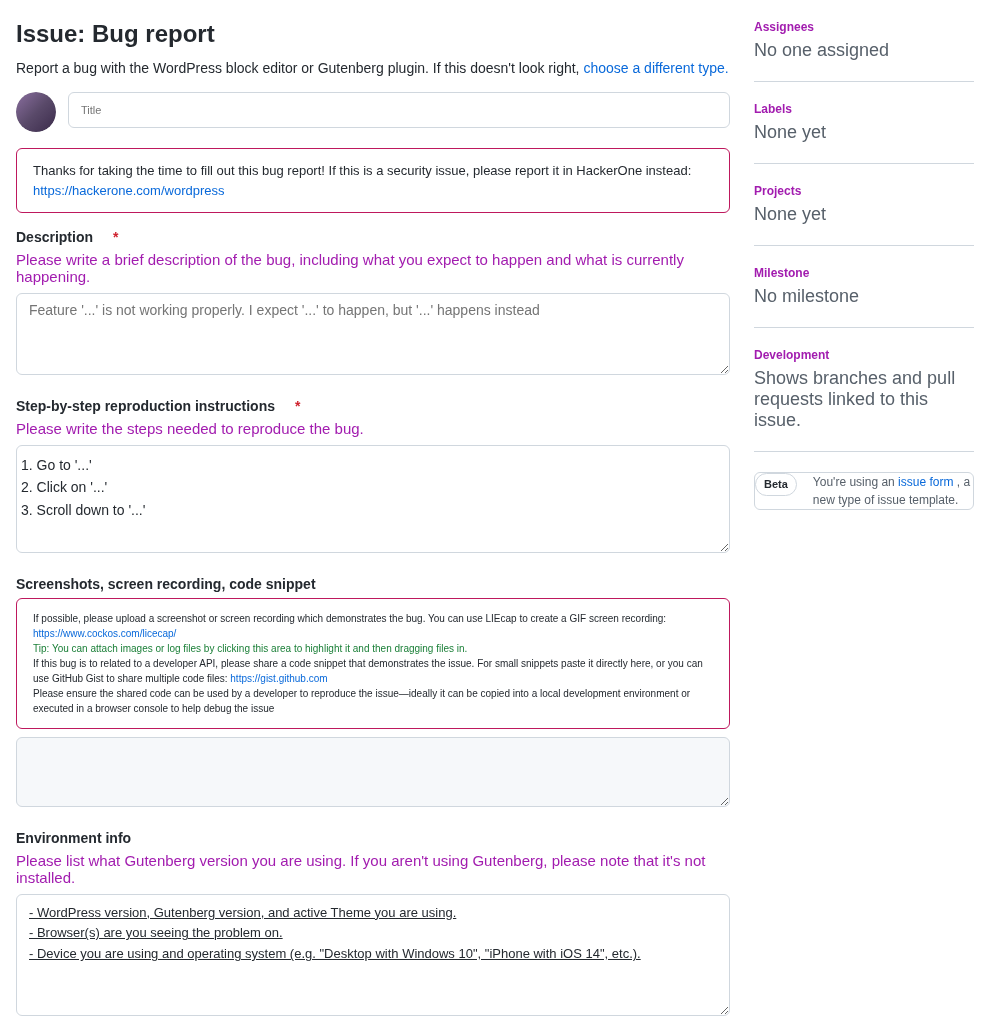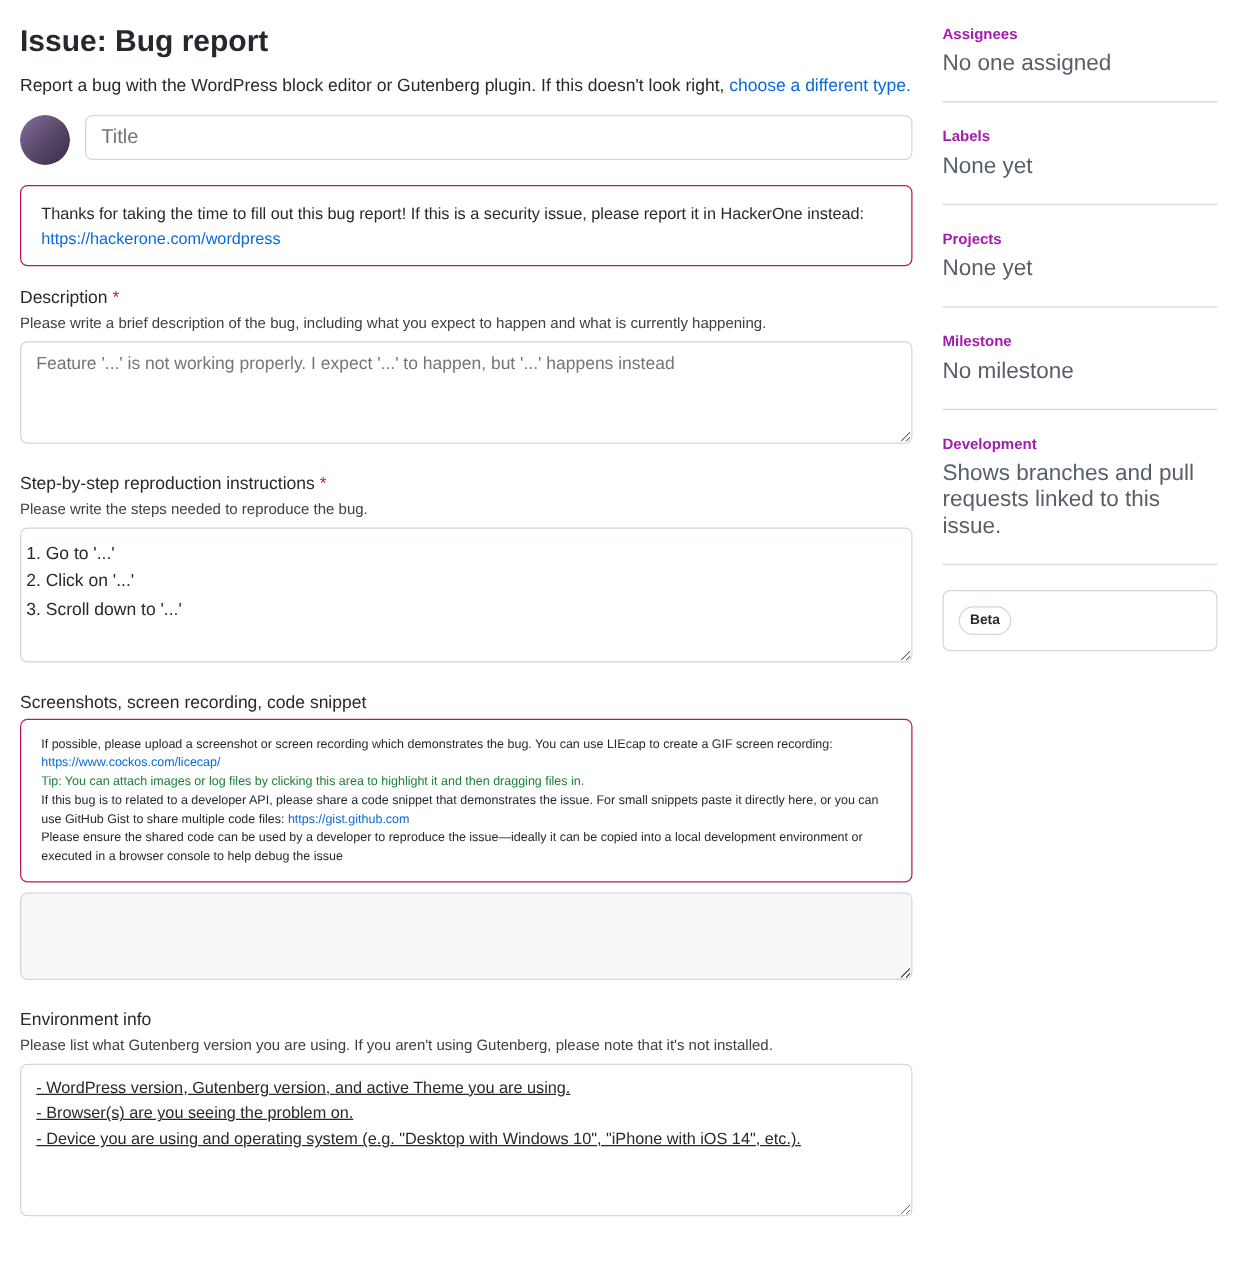--- a/index.html
+++ b/index.html
@@ -60,42 +60,42 @@
       height: 40px;
       border-radius: 50%;
       background: linear-gradient(135deg, #8b6fa0 0%, #5a4a6a 50%, #3a2a4a 100%);
     }
     .title-input {
       flex: 1;
       height: 36px;
       border: 1px solid #d0d7de;
       border-radius: 6px;
       padding: 0 12px;
-      font-size: 16px;
+      font-size: 11px;
       color: #6e7781;
       background: #fff;
       width: 100%;
     }
     .form-section {
       margin-bottom: 20px;
     }
     .section-label {
       font-size: 14px;
-      font-weight: 400;
+      font-weight: 700;
       margin-bottom: 6px;
       display: flex;
       align-items: flex-start;
-      gap: 4px;
+      gap: 20px;
     }
     .required-star {
       color: #cf222e;
     }
     .section-description {
-      font-size: 12px;
-      color: #404040;
+      font-size: 15px;
+      color: #a21caf;
       margin-bottom: 8px;
     }
     .form-textarea {
       width: 100%;
       border: 1px solid #d0d7de;
       border-radius: 6px;
       padding: 8px 12px;
       font-size: 14px;
       font-family: inherit;
       resize: vertical;
@@ -164,21 +164,20 @@
       border-radius: 20px;
       padding: 2px 8px;
       font-size: 11px;
       font-weight: 600;
       color: #24292f;
       margin-right: 8px;
     }
     .issue-form-box {
       border: 1px solid #d0d7de;
       border-radius: 6px;
-      padding: 12px;
       font-size: 12px;
       color: #57606a;
       line-height: 1.5;
       display: flex;
       align-items: flex-start;
       gap: 8px;
     }
     .issue-form-box a {
       color: #0969da;
     }
@@ -289,16 +288,21 @@
       <div class="sidebar-value">No milestone</div>
     </div>
 
     <div class="sidebar-section">
       <div class="sidebar-title">Development</div>
       <div class="sidebar-value">Shows branches and pull requests linked to this issue.</div>
     </div>
 
     <div class="issue-form-box">
       <span class="beta-badge">Beta</span>
+      <span>
+        <span>You're using an</span>
+        <a href="#">issue form</a>
+        <span>, a new type of issue template.</span>
+      </span>
     </div>
 
   </div>
 </div>
 
 </body></html>

